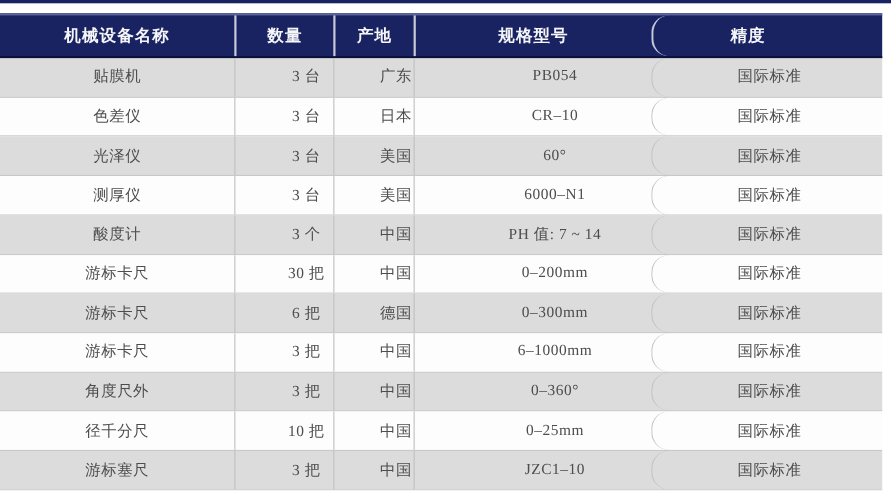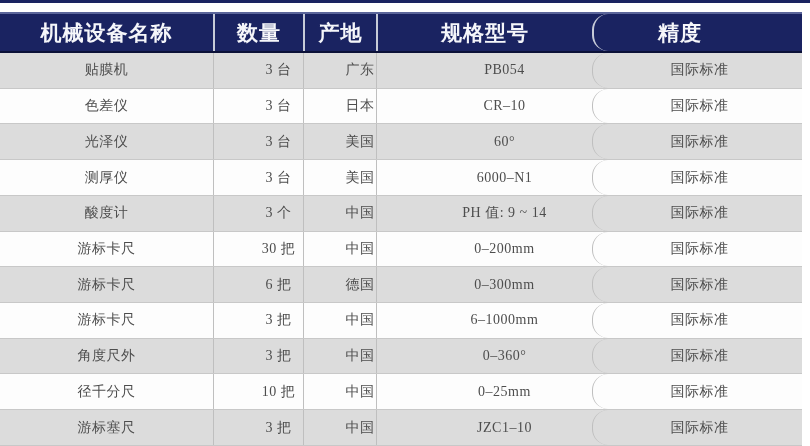--- a/index.html
+++ b/index.html
@@ -36,21 +36,21 @@
     background: var(--header-bg, #1a2361);
     border-top: 2px solid #5b659a;
     border-bottom: 2px solid #0b1138;
   }
   .th {
     display: flex;
     align-items: center;
     justify-content: center;
     box-sizing: border-box;
     color: var(--header-text, #f5f6fa);
-    font-size: 21px;
+    font-size: 15px;
     font-weight: bold;
     letter-spacing: 1px;
   }
   .th + .th {
     border-left: 2px solid #c7cbd8;
   }
   .tbody { width: 802px; }
   .tr {
     display: flex;
     height: 35.73px;
@@ -120,21 +120,21 @@
     <div class="td c0">测厚仪</div>
     <div class="td c1">3 台</div>
     <div class="td c2">美国</div>
     <div class="td c3">6000–N1</div>
     <div class="td c4">国际标准</div>
   </div>
         <div class="tr">
     <div class="td c0">酸度计</div>
     <div class="td c1">3 个</div>
     <div class="td c2">中国</div>
-    <div class="td c3">PH 值: 9 ~ 14</div>
+    <div class="td c3">PH 值: 7 ~ 14</div>
     <div class="td c4">国际标准</div>
   </div>
         <div class="tr">
     <div class="td c0">游标卡尺</div>
     <div class="td c1">30 把</div>
     <div class="td c2">中国</div>
     <div class="td c3">0–200mm</div>
     <div class="td c4">国际标准</div>
   </div>
         <div class="tr">

